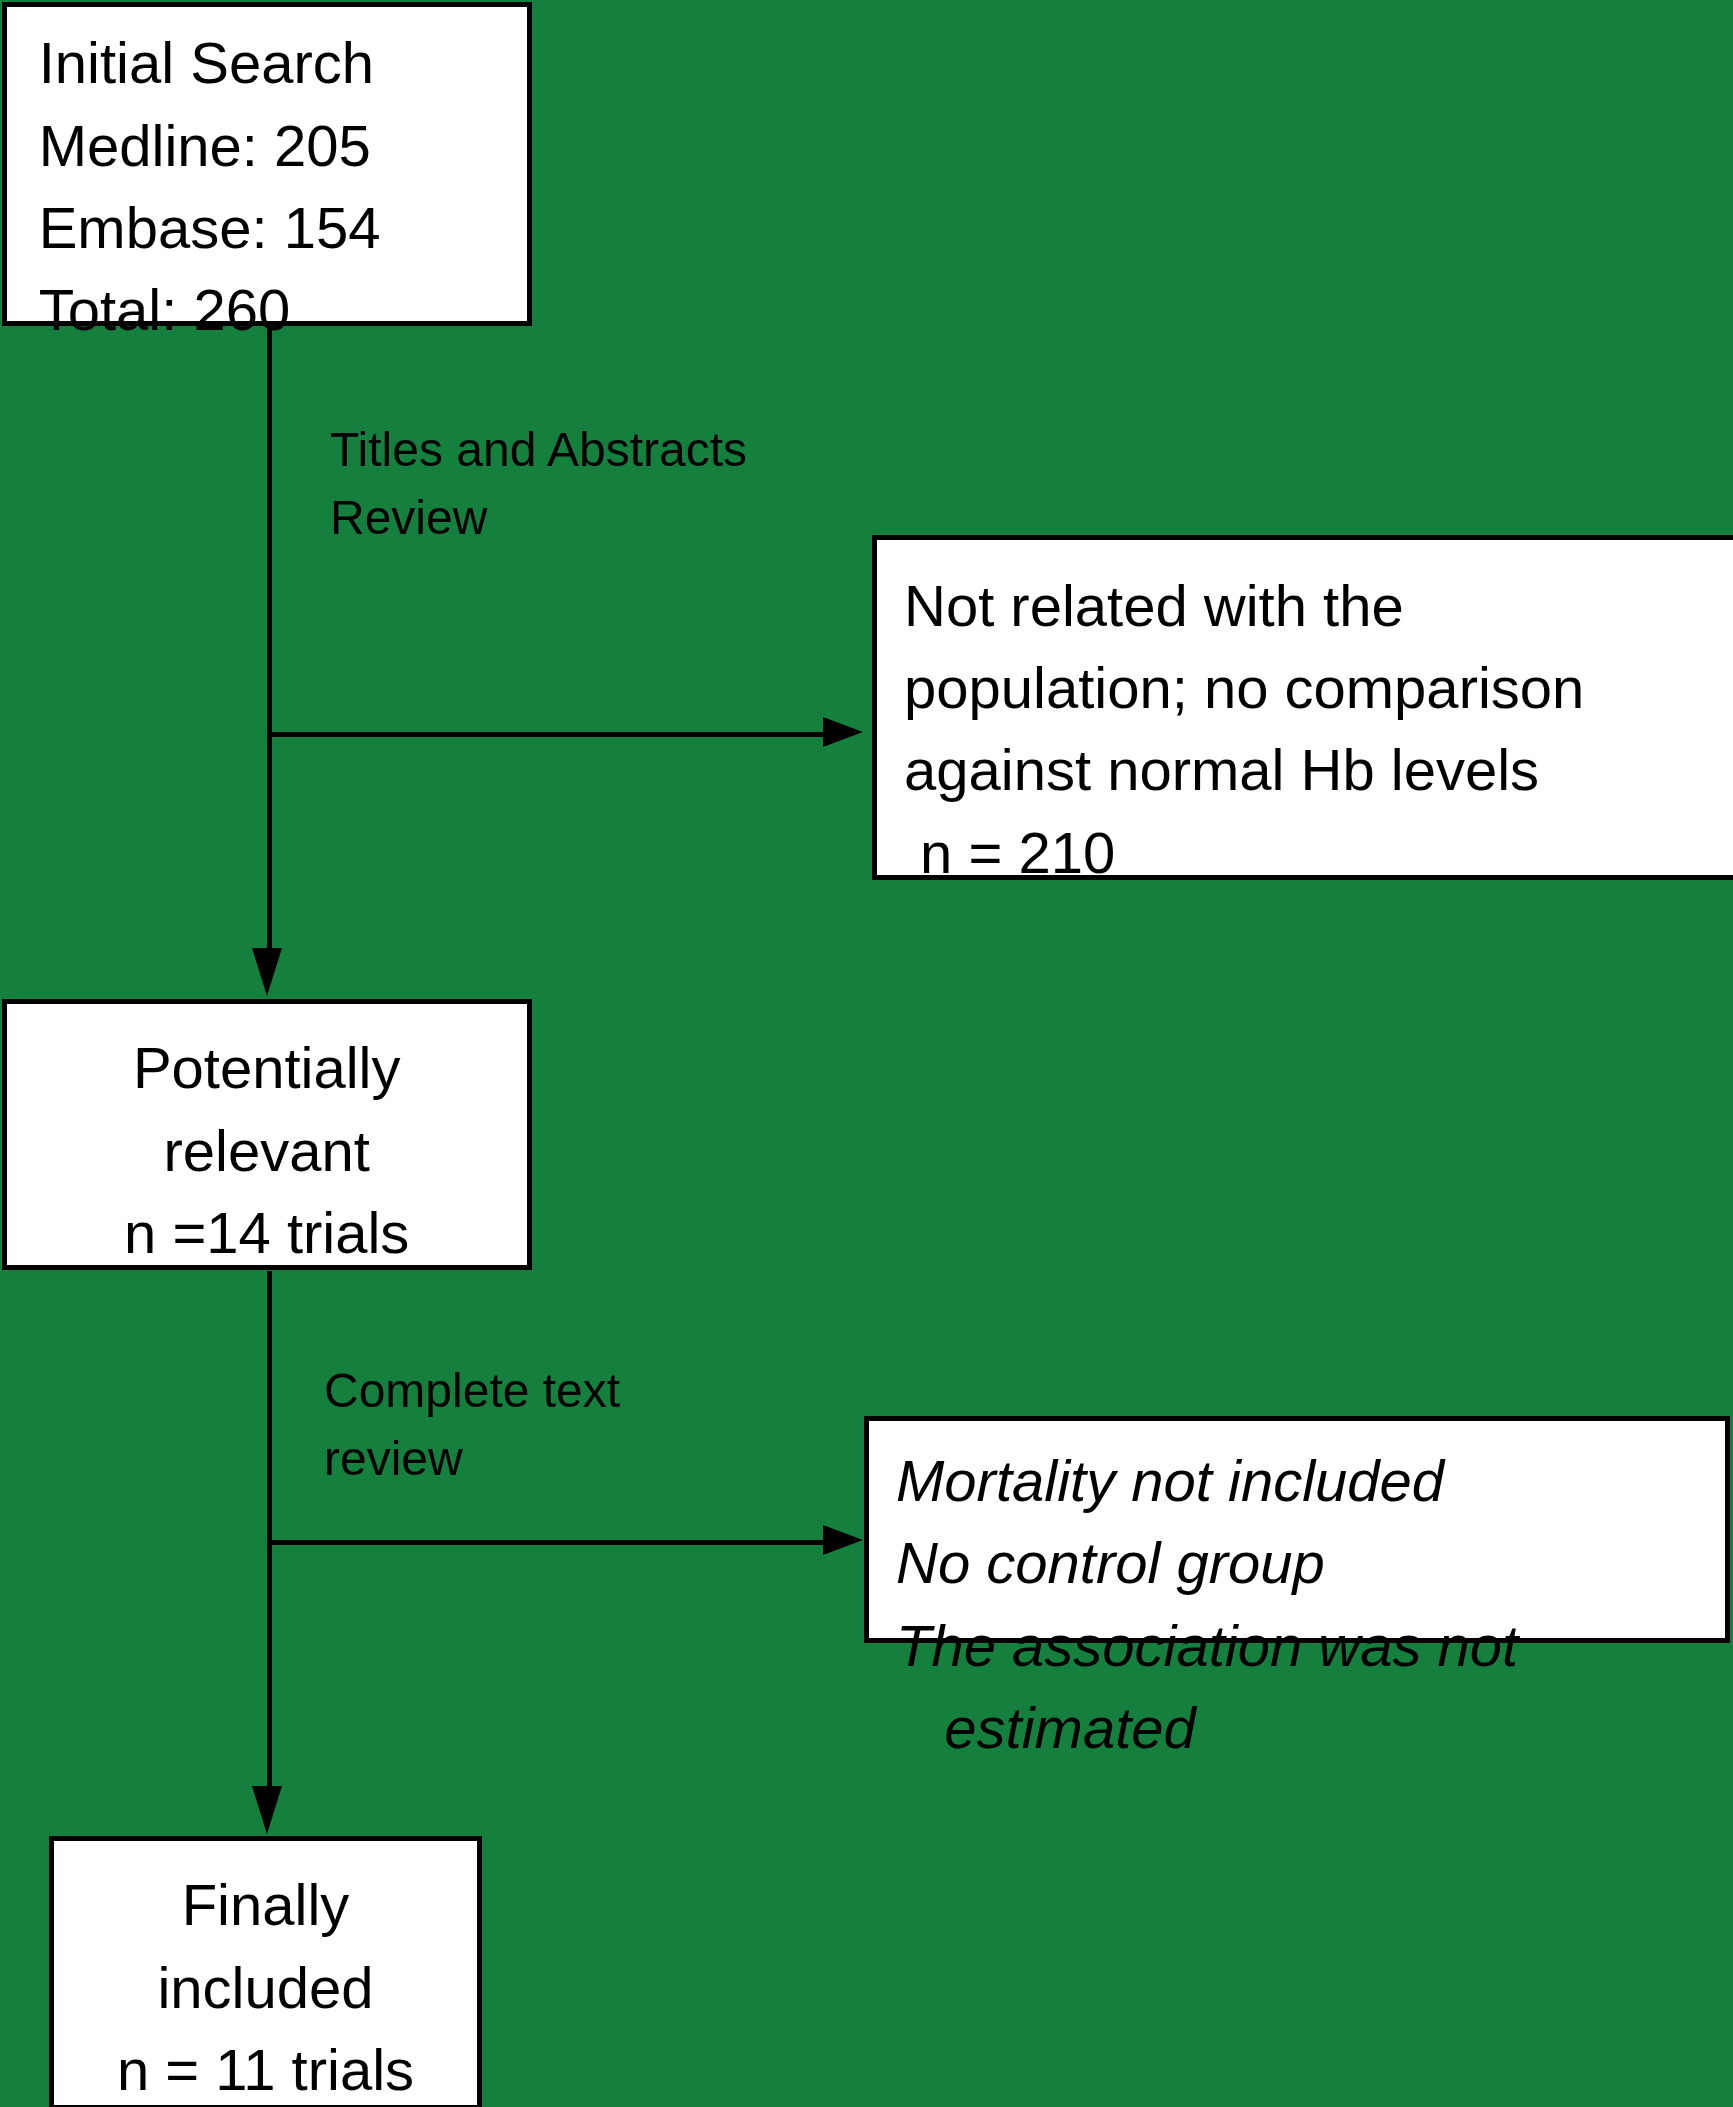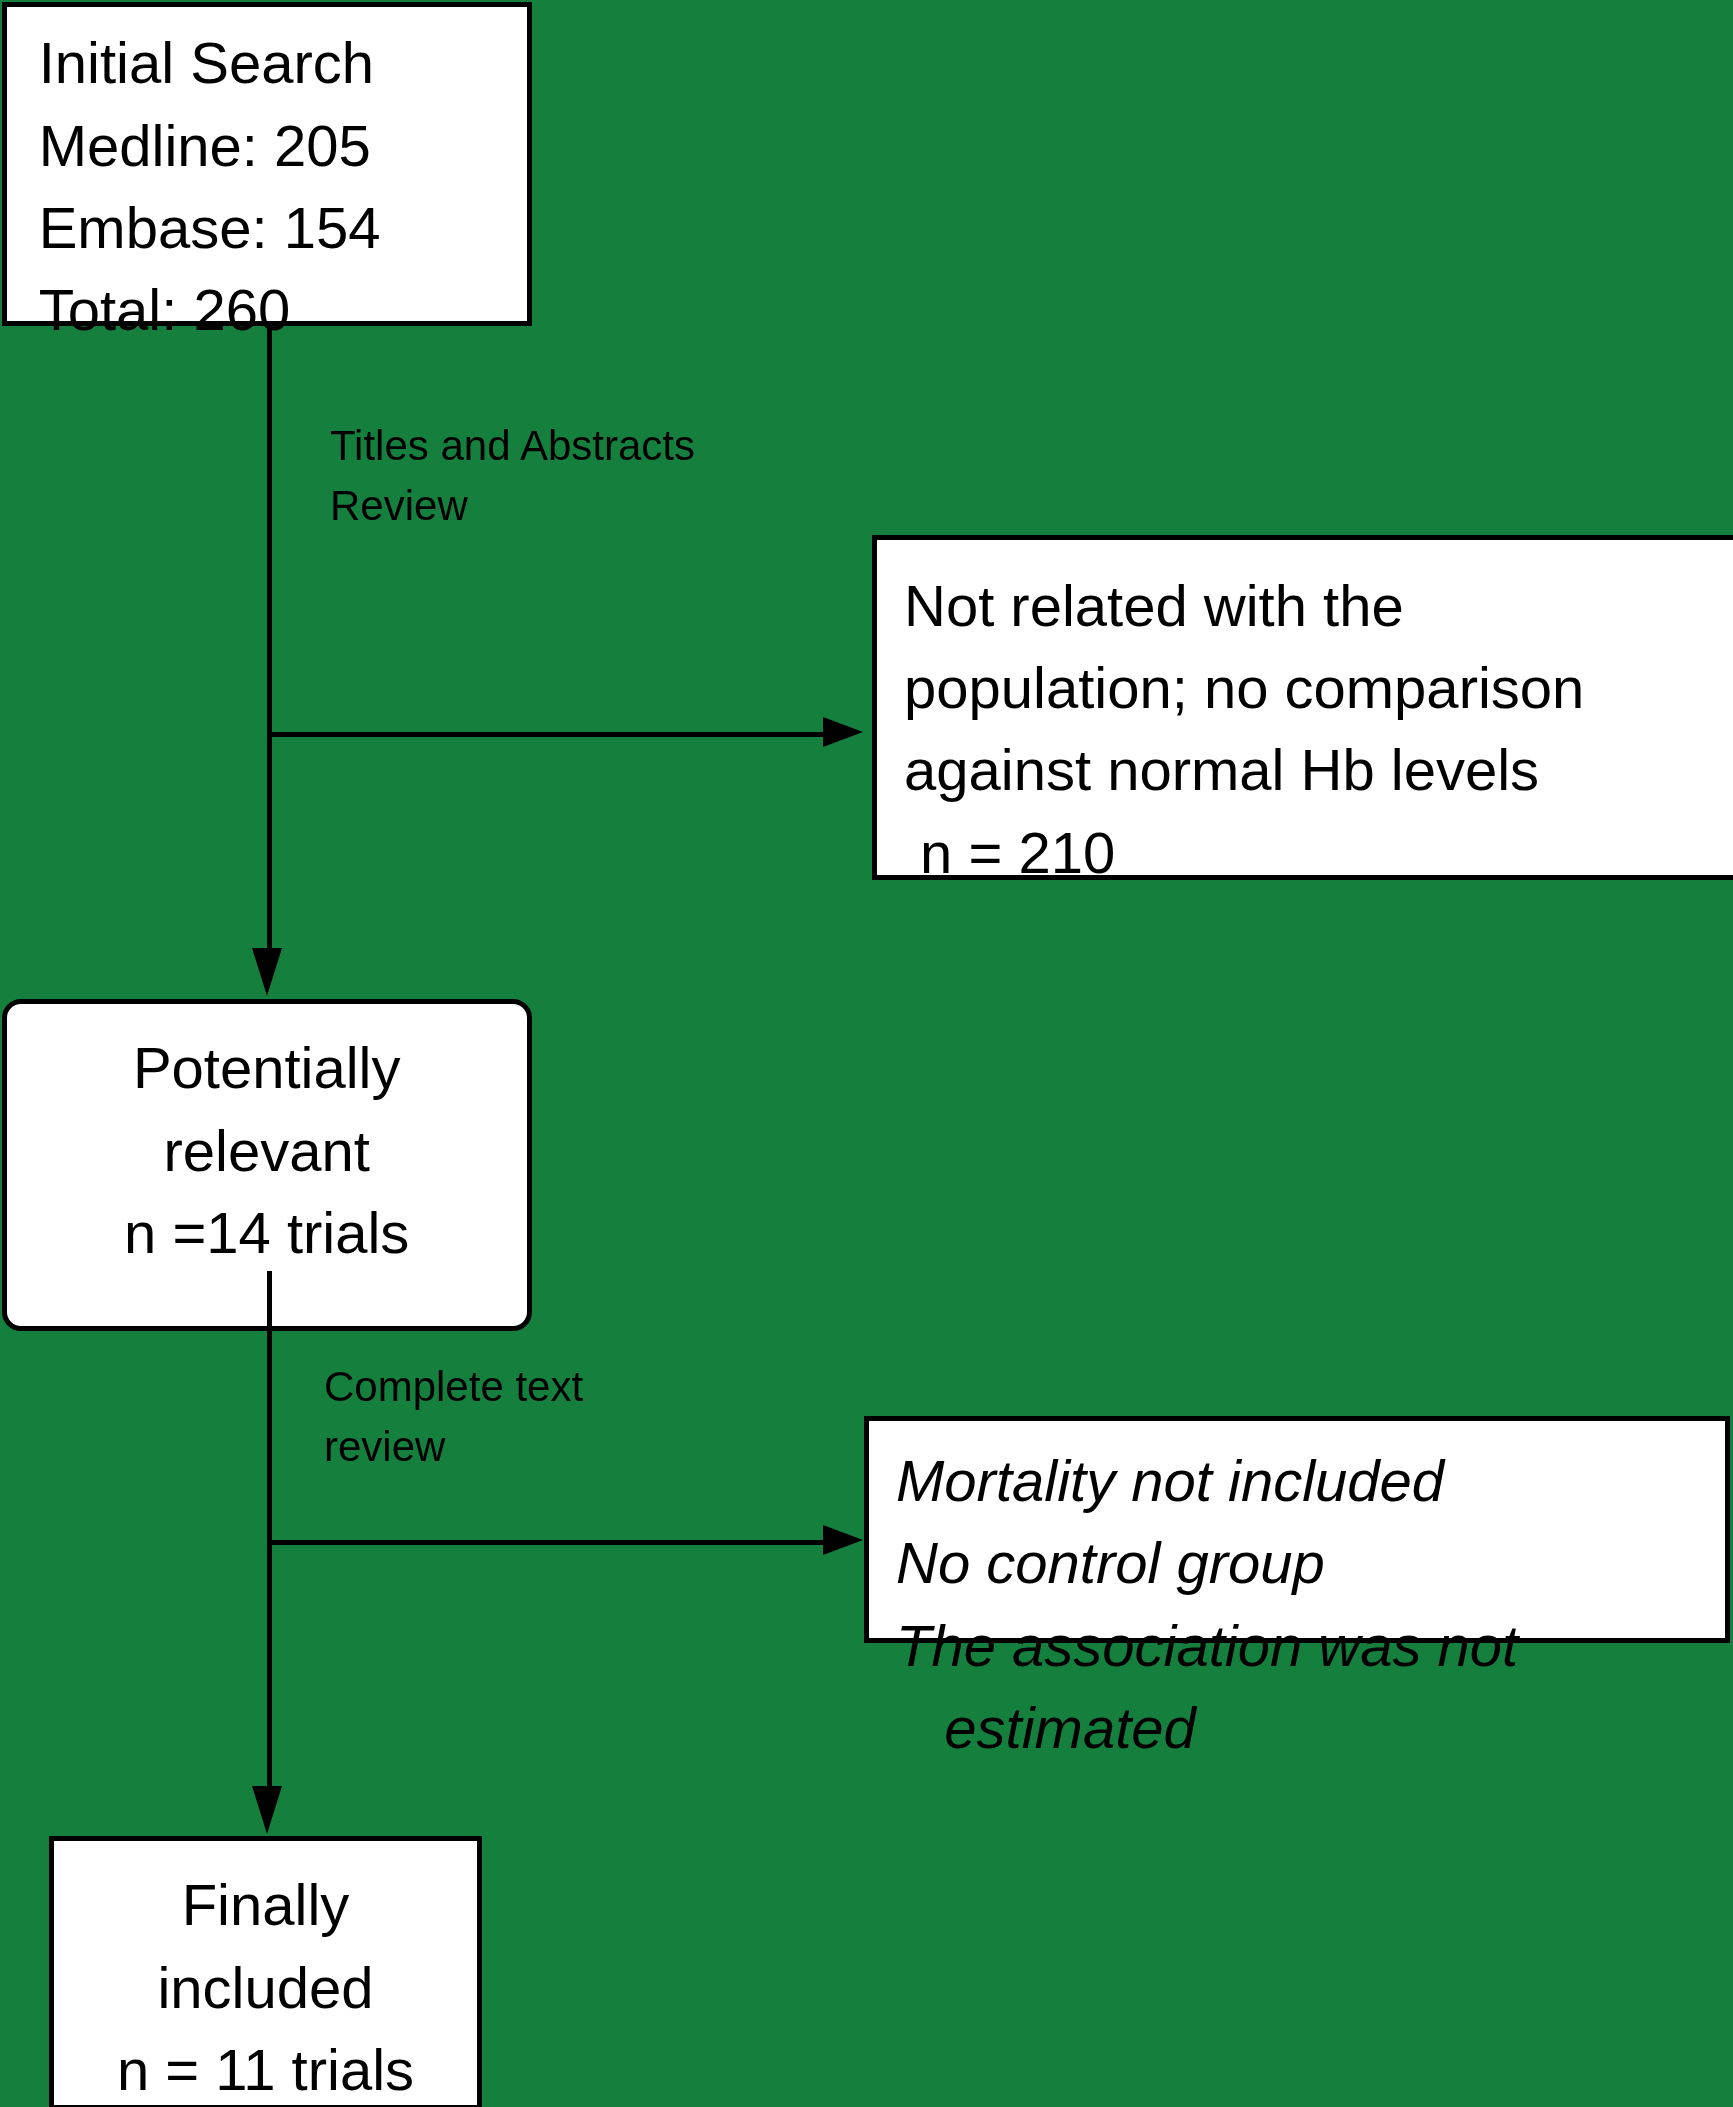--- a/index.html
+++ b/index.html
@@ -35,21 +35,21 @@
 
   
   #node-initial-search { left: 1.7px;  top: 1.7px;    width: 530px;  height: 324px; }
   #node-initial-search .node-text { top: 15.6px; padding-left: 32px; }
 
   
   #node-excluded-titles { left: 864px; top: 535px; width: 866px; height: 345px; margin-left: 8px; }
   #node-excluded-titles .node-text { top: 24.5px; padding-left: 27px; }
 
   
-  #node-potentially-relevant { left: 1.7px; top: 999px; width: 530px; height: 332px; border-radius: 19px; }
+  #node-potentially-relevant { left: 1.7px; top: 999px; width: 530px; height: 271px; }
   #node-potentially-relevant .node-text { top: 23.4px; }
 
   
   #node-excluded-fulltext { left: 864px; top: 1416px; width: 866px; height: 227px; font-style: italic; }
   #node-excluded-fulltext .node-text { top: 19px; padding-left: 27px; }
 
   
   #node-finally-included { left: 49px; top: 1836px; width: 433px; height: 274px; }
   #node-finally-included .node-text { top: 23.4px; }
 
@@ -91,21 +91,21 @@
   #trunk-2 { left: 267px; top: 1271px; height: 521px; }
   #arrowhead-2 { left: 252px; top: 1786px; }
 
   
   #branch-2 { left: 267px; top: 1540px; width: 557px; }
   #arrowhead-branch-2 { left: 823px; top: 1525px; }
 
   
   .edge-label {
     position: absolute;
-    font-size: 42px;
+    font-size: 48px;
     line-height: 1.42;
     white-space: pre;
   }
   #edge-label-1 { left: 330px; top: 416px; }
   #edge-label-2 { left: 324px; top: 1357px; }
 </style>
 </head>
 <body>
 
 <div id="canvas">

